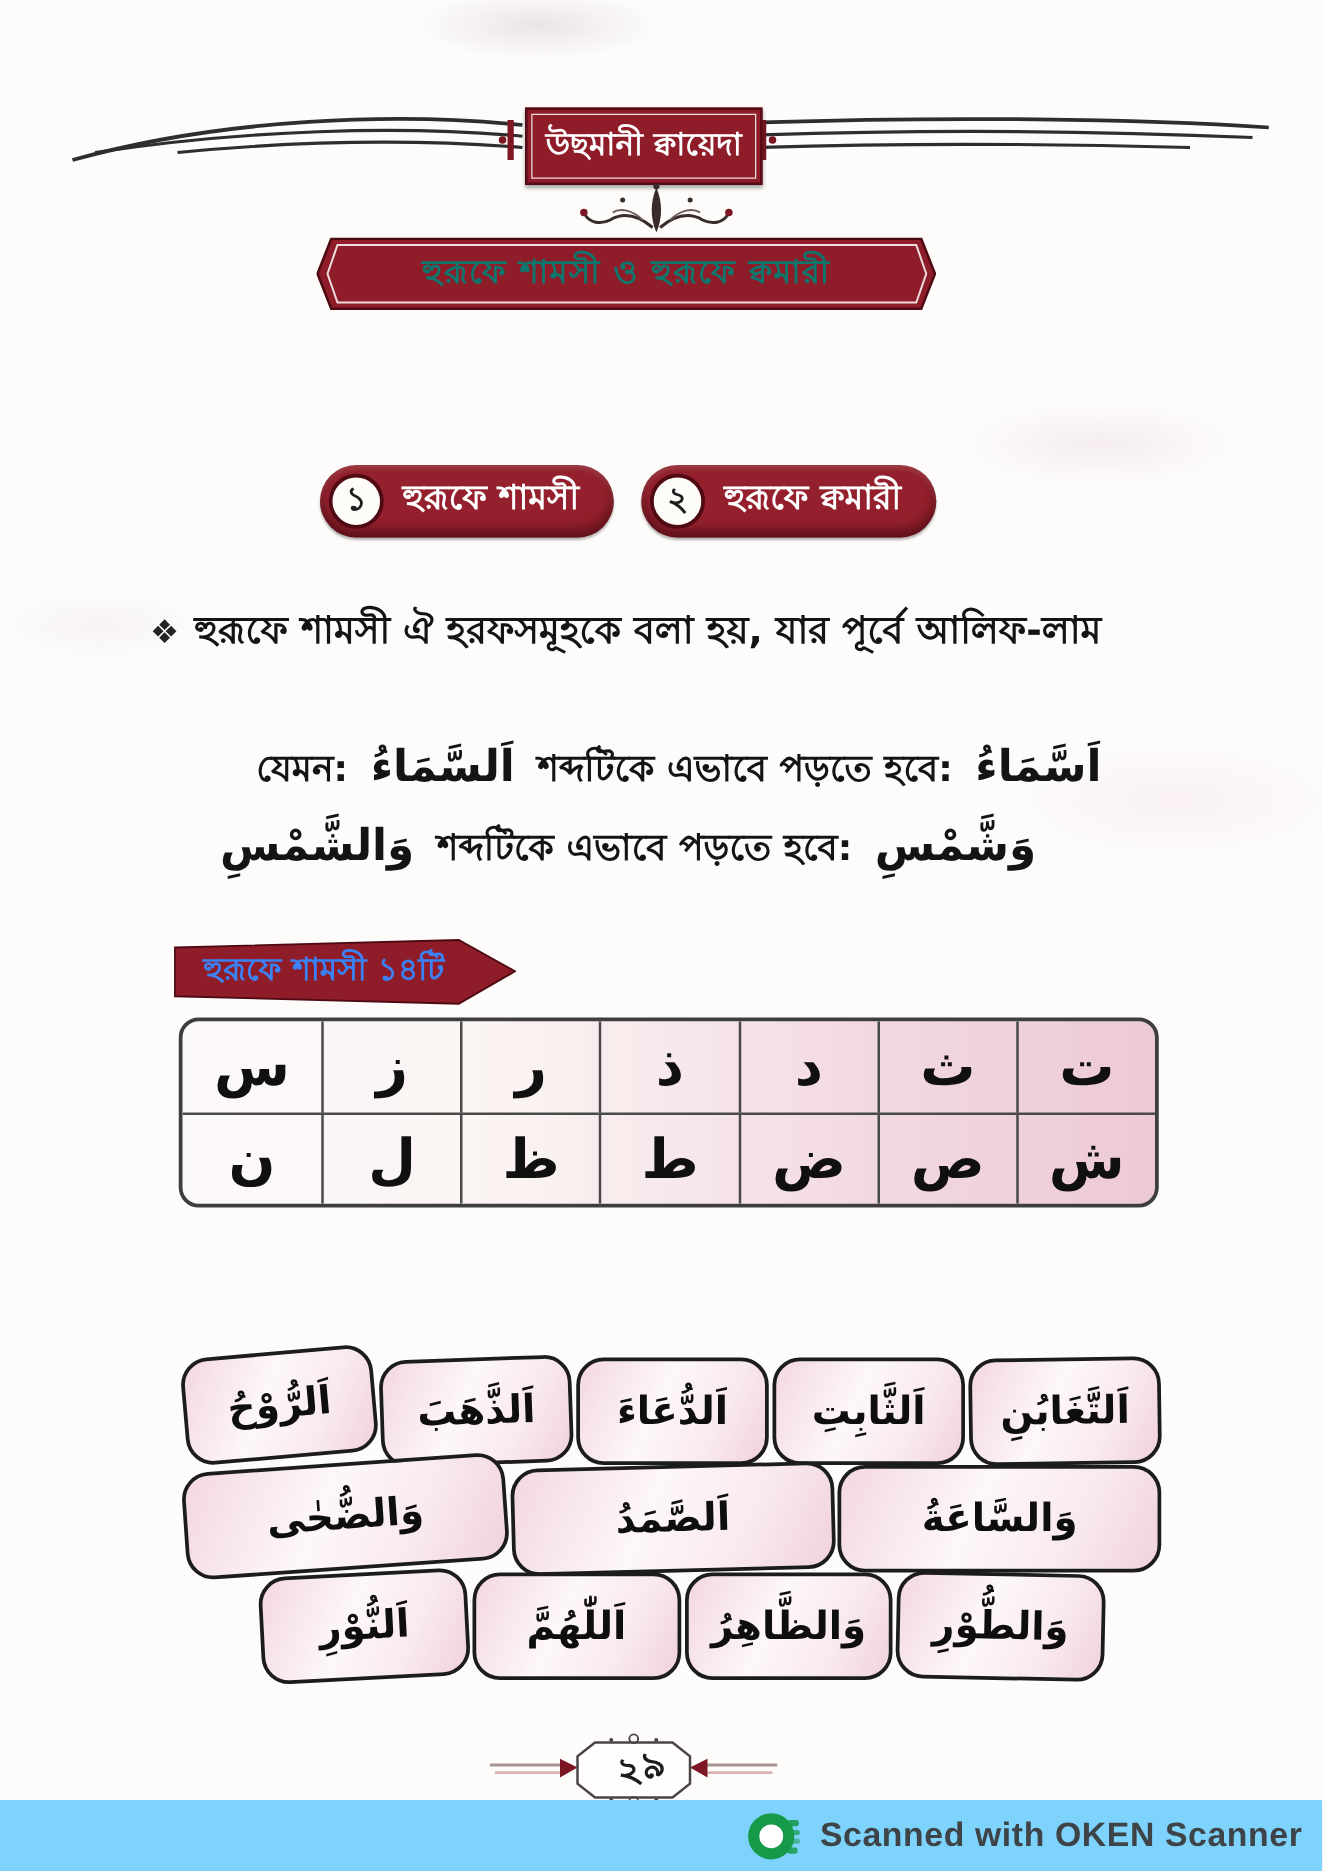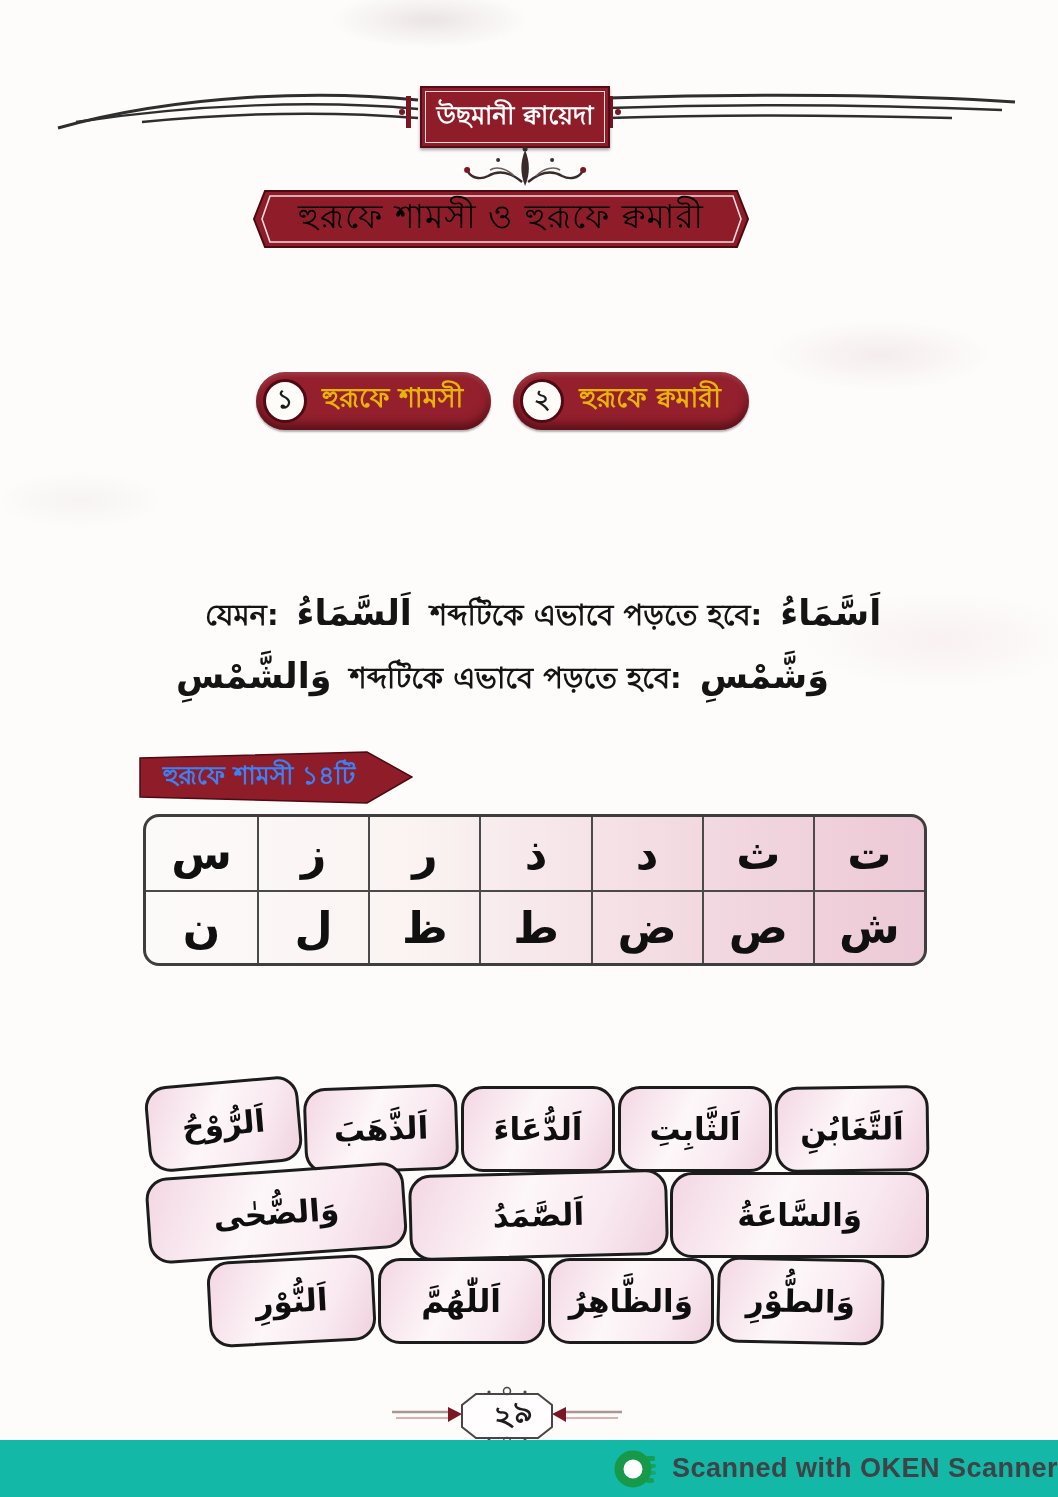--- a/index.html
+++ b/index.html
@@ -30,40 +30,40 @@
     display:flex;align-items:center;justify-content:center;
     color:#fff;font-size:25px;font-weight:bold;white-space:nowrap;
     box-shadow:0 2px 3px rgba(0,0,0,.35);
   }
   .flourish{position:absolute;left:50%;top:146px;transform:translateX(-53%);}
 
   
   .title-banner{position:absolute;left:253px;top:190px;width:496px;height:58px;}
   .title-banner .txt{
     position:absolute;inset:0;display:flex;align-items:center;justify-content:center;
-    color:#000000;font-size:33px;font-weight:normal;white-space:nowrap;letter-spacing:1px;
+    color:#0f766e;font-size:26px;font-weight:bold;white-space:nowrap;letter-spacing:1px;
   }
 
   
   .intro{position:absolute;left:138px;top:262px;width:860px;font-size:30px;font-weight:bold;line-height:1.78;}
   .intro div{white-space:nowrap;}
 
   
   .pills{position:absolute;left:256px;top:372px;display:flex;gap:22px;}
   .pill{
     height:58px;background:#93202c;border-radius:32px;
     display:flex;align-items:center;gap:15px;padding:0 28px 0 7px;
     box-shadow:inset 0 -6px 9px rgba(48,3,10,.55), inset 0 3px 4px rgba(255,255,255,.14), 0 2px 2px rgba(0,0,0,.3);
   }
   .pill-num{
     width:44px;height:44px;border-radius:50%;background:#fdfcf8;border:3px solid #4f0a14;
     display:flex;align-items:center;justify-content:center;
     font-size:26px;font-weight:bold;color:#1d1d1d;box-sizing:border-box;
   }
-  .pill-label{color:#eab308;font-size:27px;font-weight:bold;white-space:nowrap;padding-bottom:3px;}
+  .pill-label{color:#ffffff;font-size:27px;font-weight:bold;white-space:nowrap;padding-bottom:3px;}
 
   
   .note{position:absolute;left:120px;top:478px;width:880px;font-size:30px;font-weight:bold;line-height:1.8;}
   .note .marker{margin-right:12px;font-size:26px;color:#242424;}
   .note .l2{margin-left:34px;}
   .note div{white-space:nowrap;}
 
   
   .ar{font-family:"DejaVu Sans",sans-serif;direction:rtl;unicode-bidi:isolate;font-weight:bold;}
   .ex-line{position:absolute;font-size:29px;font-weight:bold;white-space:nowrap;}
@@ -121,22 +121,22 @@
   
   .page-num-ornament{position:absolute;left:392px;top:1384px;width:230px;height:64px;}
   .page-num{
     position:absolute;left:79px;top:6px;width:84px;height:50px;
     display:flex;align-items:center;justify-content:center;
     font-size:30px;font-weight:bold;color:#1d1d1d;transform:rotate(-14deg);
   }
 
   
   .scan-bar{
-    position:absolute;left:0;top:1440px;width:1058px;height:57px;background:#14b8a6;
-    display:flex;align-items:center;justify-content:flex-end;gap:13px;box-sizing:border-box;
+    position:absolute;left:0;top:1440px;width:1058px;height:57px;background:#7dd3fc;
+    display:flex;align-items:center;justify-content:flex-end;gap:13px;padding-right:16px;box-sizing:border-box;
   }
   .scan-text{font-family:"Liberation Sans","DejaVu Sans",sans-serif;font-size:27px;font-weight:bold;color:#3d4347;letter-spacing:.5px;}
 </style>
 </head>
 <body>
 
 <div class="page">
 
   <svg class="top-rule layer" viewBox="0 0 1058 80">
     <path d="M418 22 C 320 12 180 16 58 50" fill="none" stroke="#2e2e2e" stroke-width="3"></path>
@@ -183,20 +183,21 @@
       <span class="pill-num">১</span>
       <span class="pill-label">হুরূফে শামসী</span>
     </div>
     <div class="pill">
       <span class="pill-num">২</span>
       <span class="pill-label">হুরূফে ক্বমারী</span>
     </div>
   </div>
 
   <div class="note layer">
+    <div><span class="marker">❖</span><span>হুরূফে শামসী ঐ হরফসমূহকে বলা হয়, যার পূর্বে আলিফ-লাম</span></div>
   </div>
 
   <div class="ex-line ex1 layer">
     <span>যেমন:</span>
     <span class="ar">اَلسَّمَاءُ</span>
     <span>শব্দটিকে এভাবে পড়তে হবে:</span>
     <span class="ar">اَسَّمَاءُ</span>
   </div>
 
   <div class="ex-line ex2 layer">

